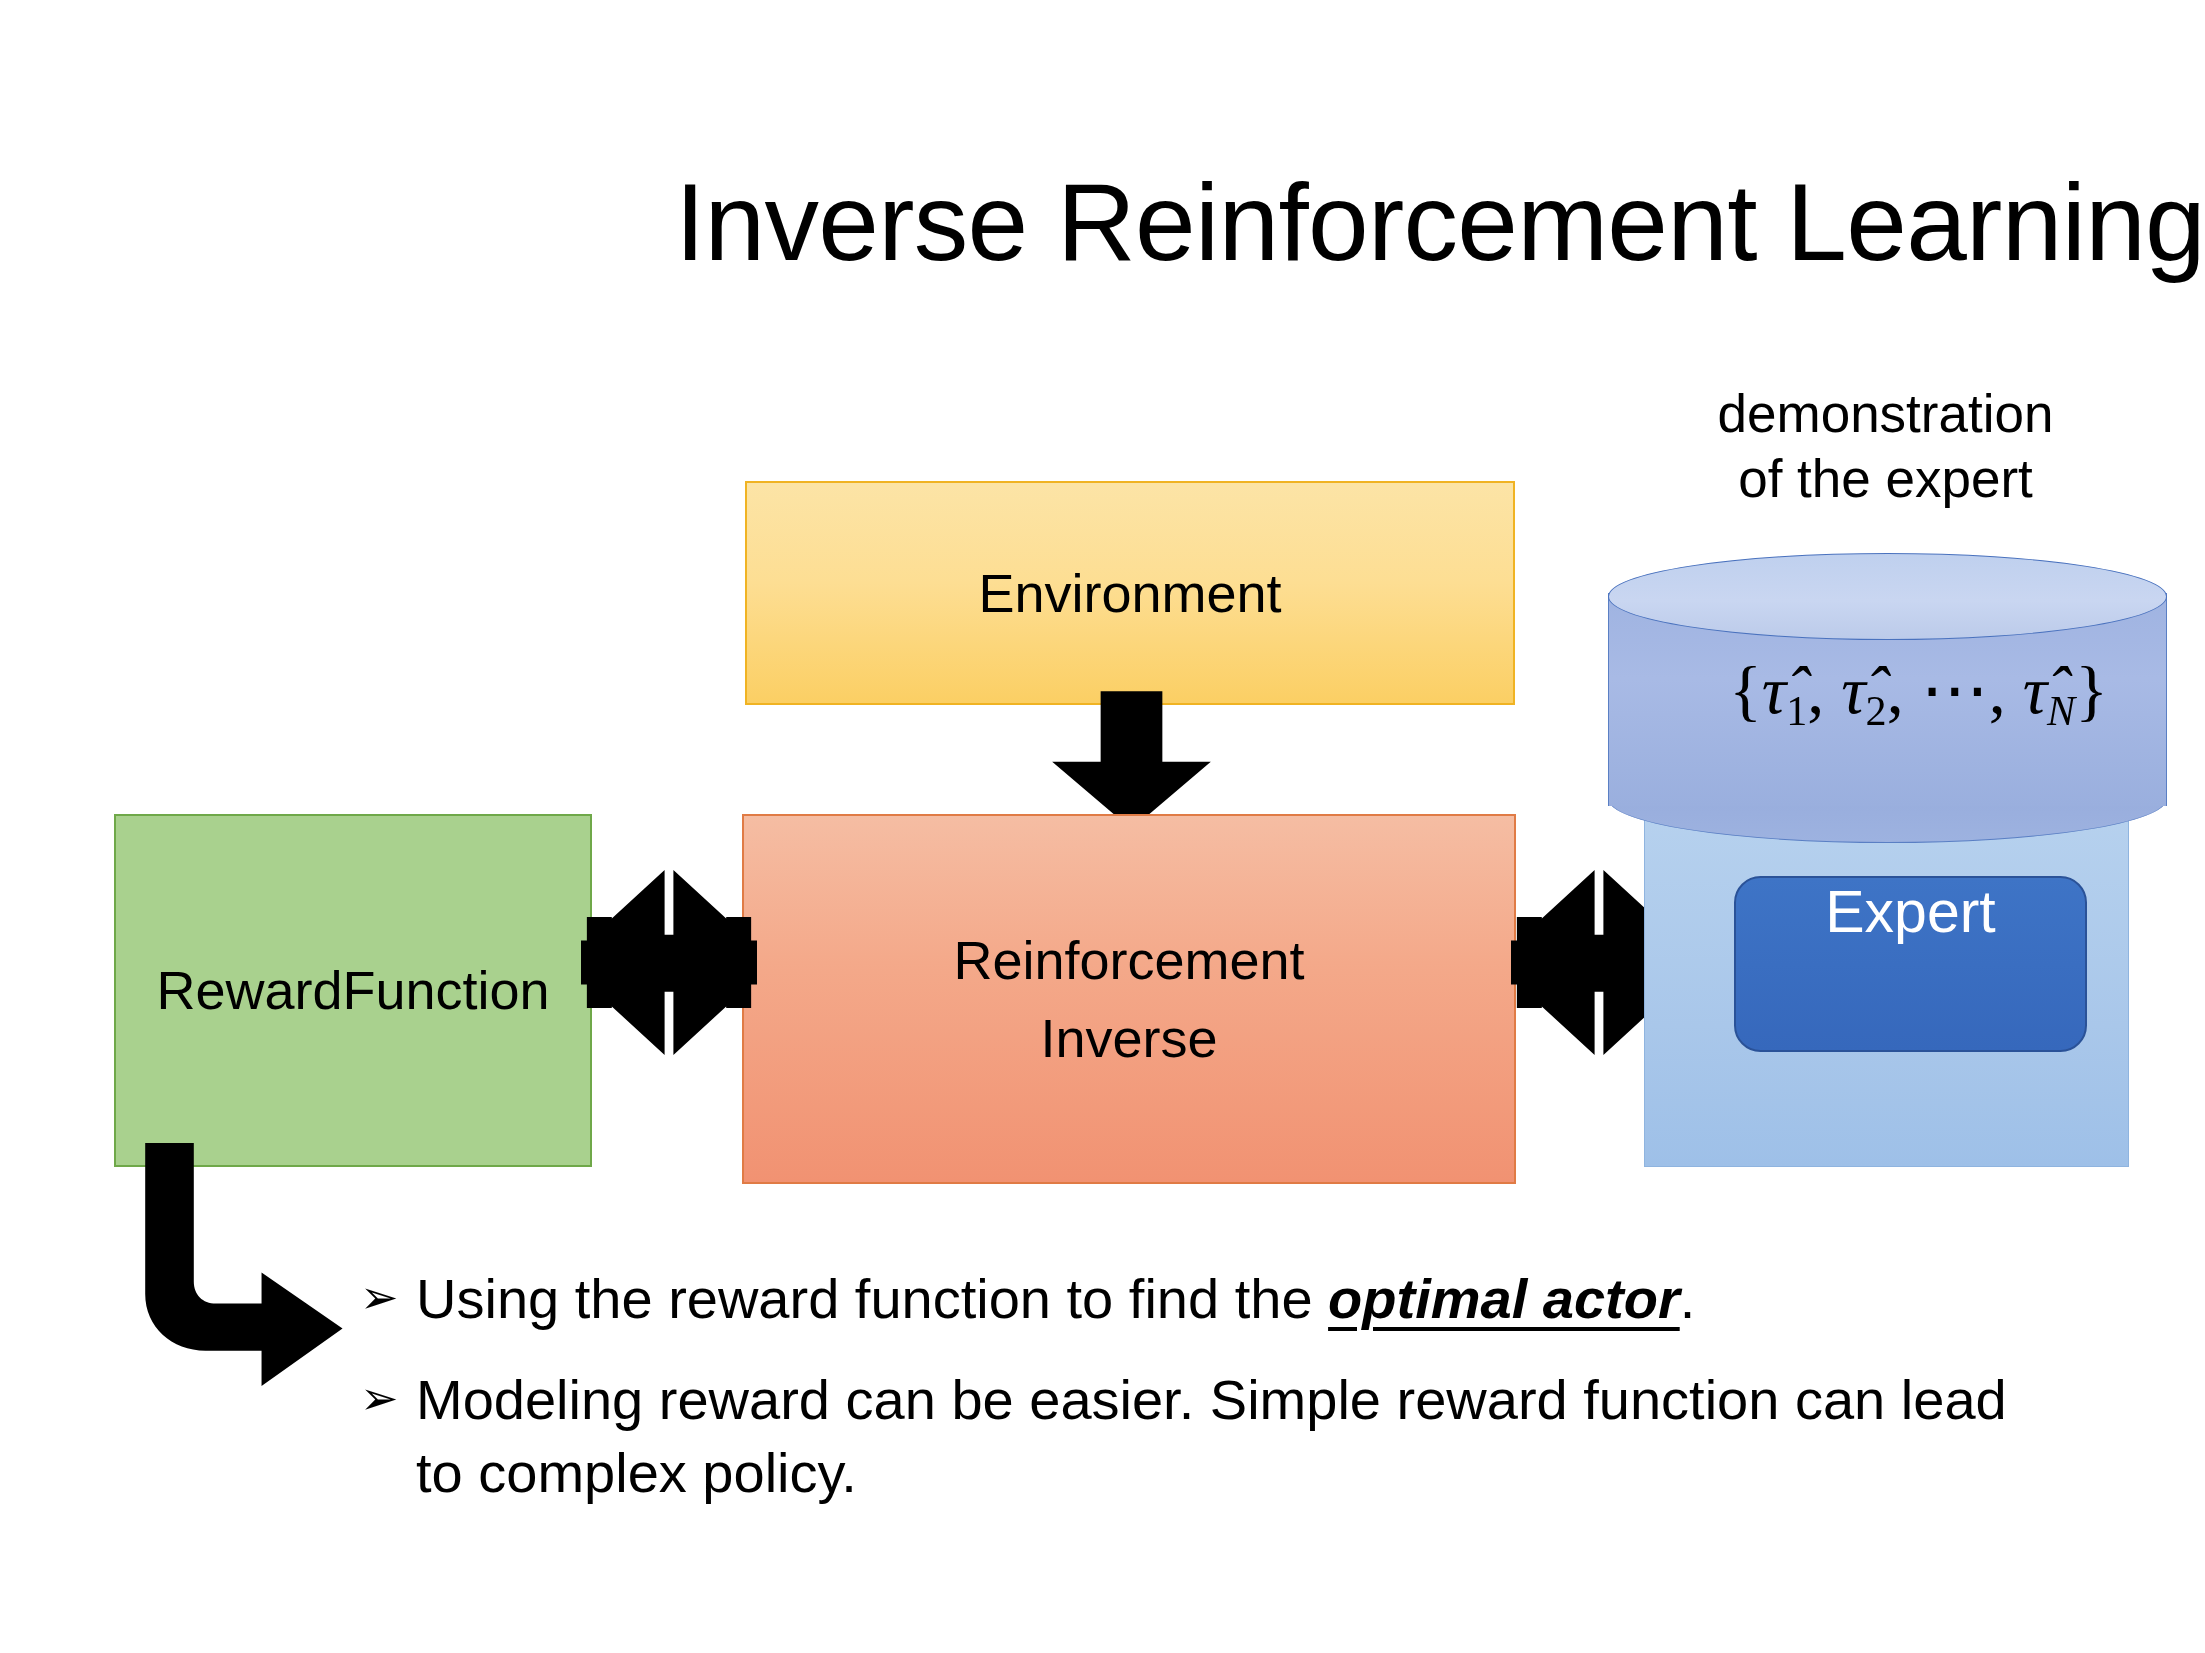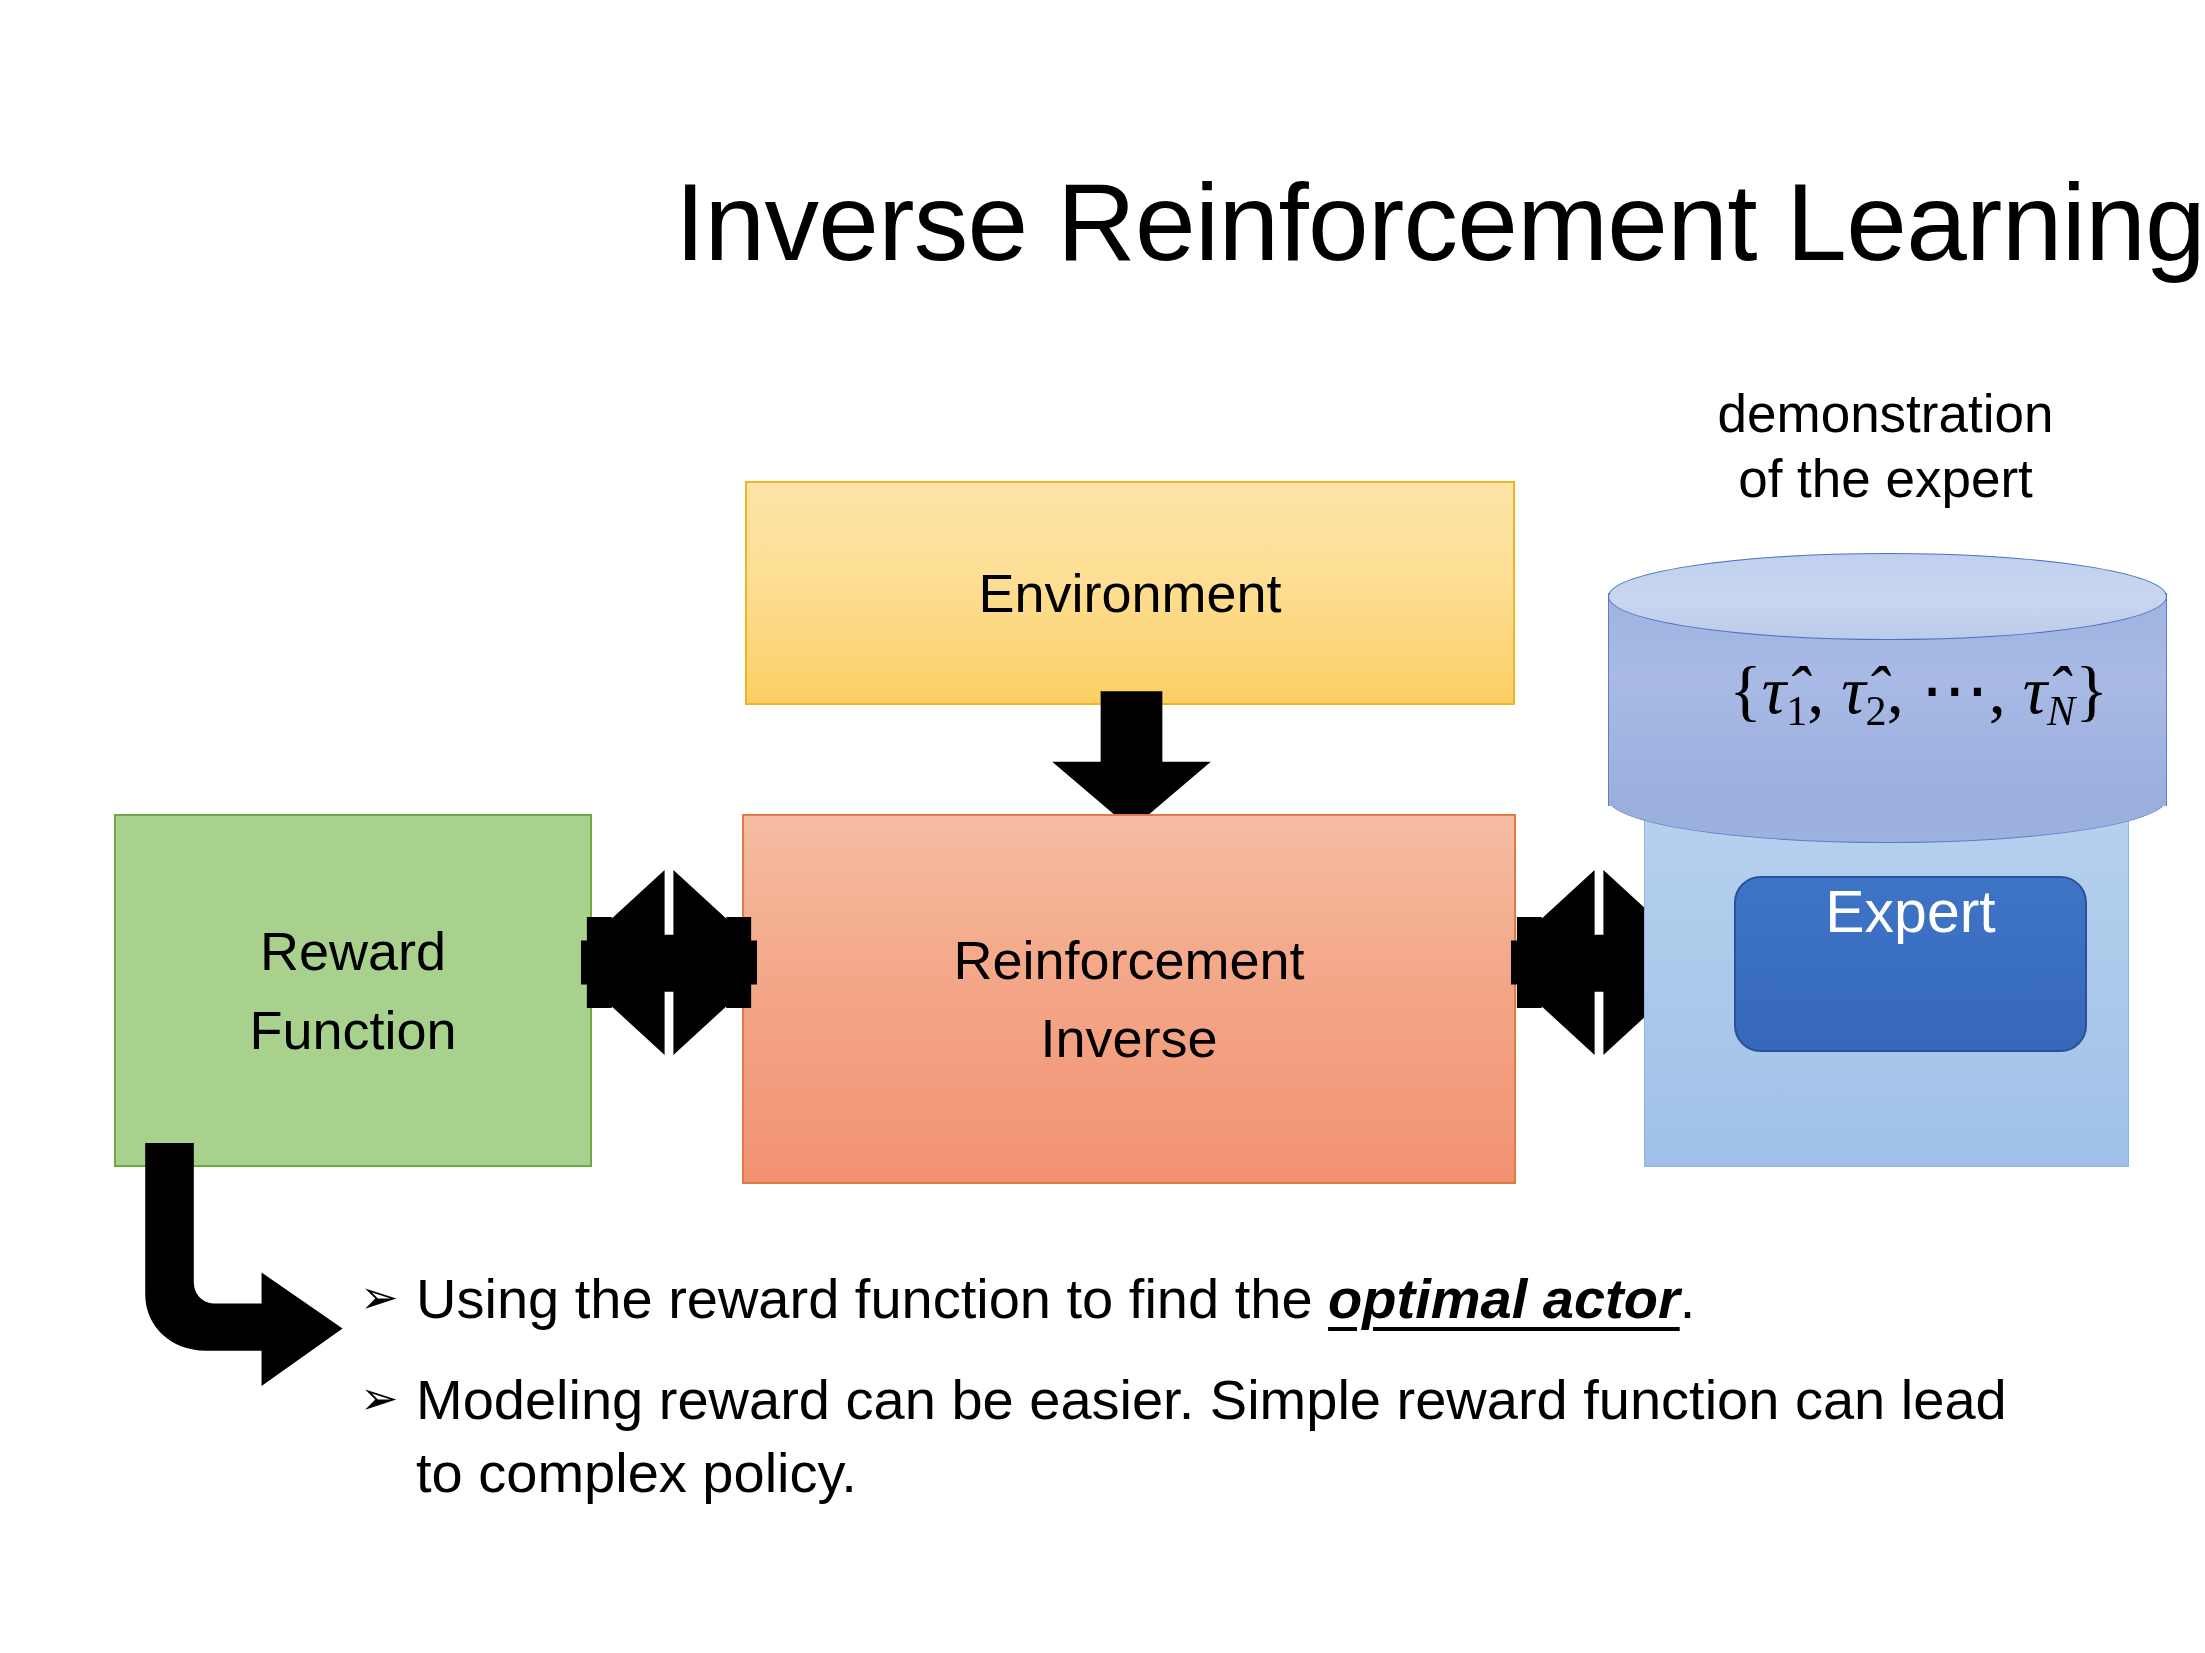--- a/index.html
+++ b/index.html
@@ -65,21 +65,20 @@
 
   #reward-box {
     left: 114px;
     top: 814px;
     width: 478px;
     height: 353px;
     background: #A9D18E;
     border: 2.2px solid #6FA849;
     font-size: 54px;
     line-height: 1.45;
-    flex-direction: column;
   }
 
   
   #demo-label {
     position: absolute;
     left: 1628px;
     top: 382px;
     width: 515px;
     text-align: center;
     font-size: 53px;

